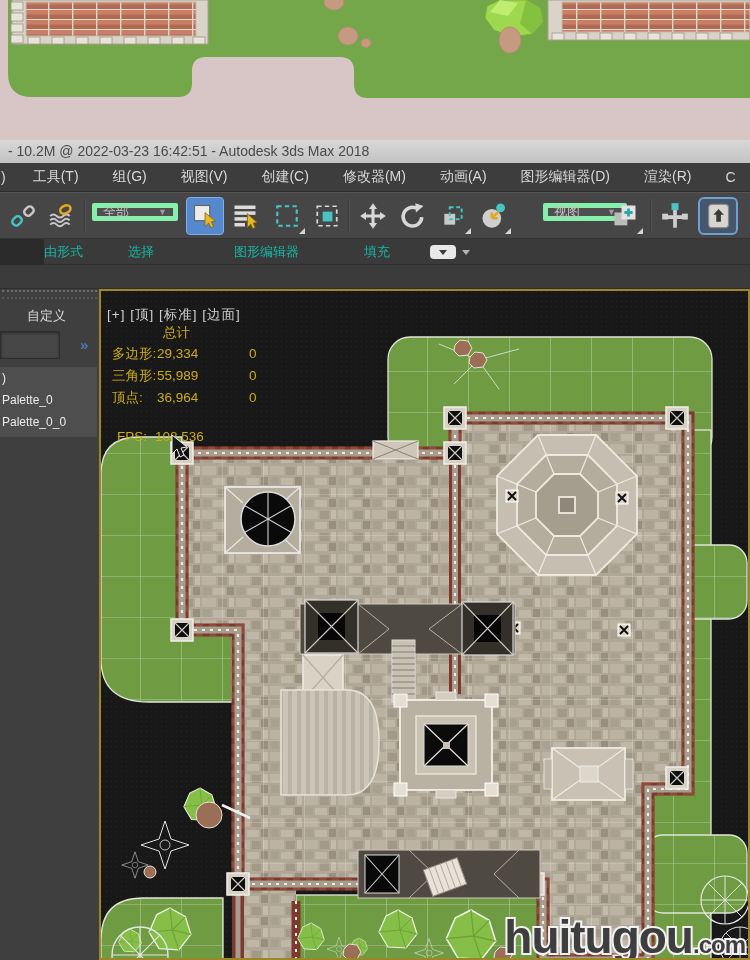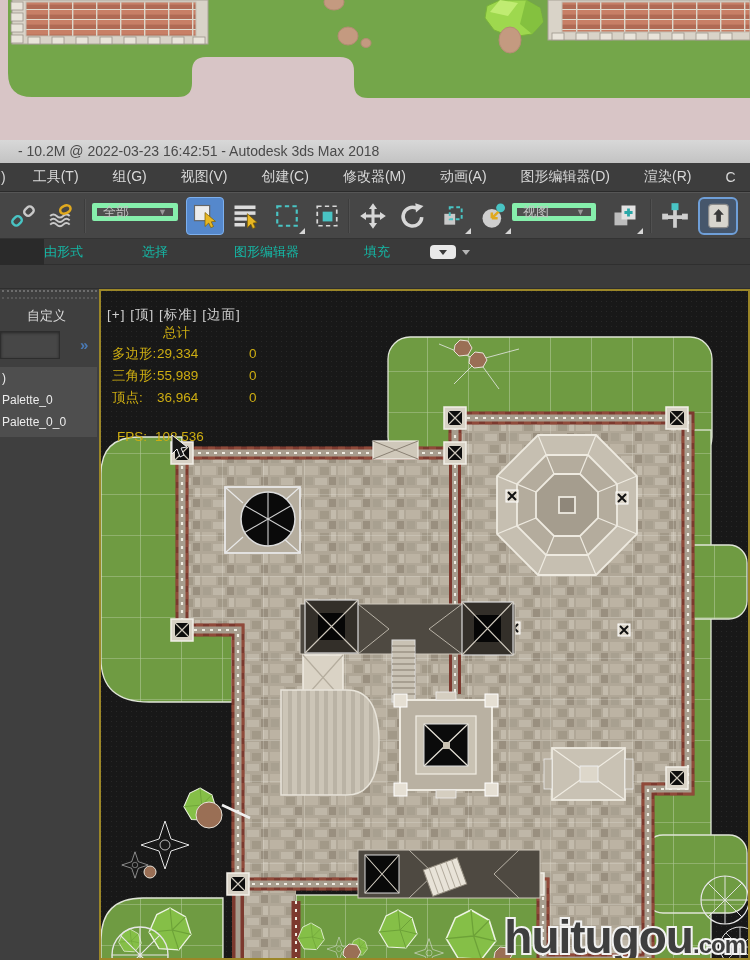--- a/index.html
+++ b/index.html
@@ -1,20 +1,20 @@
 <!DOCTYPE html>
 <html><head>
 <meta charset="utf-8">
 <style>
   html,body{margin:0;padding:0;background:#222;}
   #app{position:relative;width:750px;height:960px;overflow:hidden;font-family:"Liberation Sans",sans-serif;background:#2a2a2a;}
   
   #render-preview{position:absolute;left:0;top:0;width:750px;height:140px;}
   
-  #title-bar{position:absolute;left:0;top:140px;width:750px;height:23px;background:linear-gradient(#d8d8d8,#c3c3c3);color:#4a4a4a;font-size:14px;line-height:23px;padding-left:18px;box-sizing:border-box;white-space:nowrap;}
+  #title-bar{position:absolute;left:0;top:140px;width:750px;height:23px;background:linear-gradient(#d8d8d8,#c3c3c3);color:#4a4a4a;font-size:14px;line-height:23px;padding-left:8px;box-sizing:border-box;white-space:nowrap;}
   
   #menu-bar{position:absolute;left:0;top:163px;width:750px;height:29px;background:#3d3d3d;border-bottom:1px solid #2b2b2b;display:flex;align-items:center;color:#d9d9d9;font-size:14px;white-space:nowrap;overflow:hidden;box-sizing:border-box;}
   .menu-item{padding:0 17px;cursor:default;}
   .menu-item:first-child{padding:0 10px 0 1px;}
   
   #toolbar{position:absolute;left:0;top:192px;width:750px;height:47px;background:#464646;border-top:1px solid #565656;border-bottom:1px solid #333;box-sizing:border-box;}
   .tb-btn{position:absolute;top:4px;width:38px;height:38px;display:flex;align-items:center;justify-content:center;}
   .tb-btn.active{background:#5588cc;border:1px solid #7db0ee;border-radius:4px;box-sizing:border-box;}
   .tb-sep{position:absolute;top:6px;width:2px;height:34px;background:linear-gradient(90deg,#333,#5a5a5a);}
   .tb-select{position:absolute;top:10px;height:18px;background:#4f4f4f;border:5px solid #86efac;border-radius:2px;color:#c3c3c3;font-size:13px;display:flex;align-items:center;padding:0 6px;box-sizing:border-box;justify-content:space-between;}
@@ -185,21 +185,21 @@
       <rect x="9" y="4" width="11" height="11" fill="none" stroke="#49c4c4" stroke-width="1.8" stroke-dasharray="3.5,2.5"></rect>
     </svg>
   </div>
   <div class="tb-btn fly" style="left:474px">
     <svg width="28" height="28" viewBox="0 0 24 24">
       <circle cx="11" cy="14" r="8" fill="#cfcfcf"></circle>
       <path d="M17,8 L11,14 M11,14 h5 M11,14 v-5" stroke="#e0a91f" stroke-width="2.2" fill="none"></path>
       <circle cx="18.5" cy="5" r="3.8" fill="#49c4c4"></circle>
     </svg>
   </div>
-  <div class="tb-select" style="left:512px;width:84px">
+  <div class="tb-select" style="left:543px;width:84px">
     <span>视图</span>
     <span class="arr">▼</span>
   </div>
   <div class="tb-btn fly" style="left:606px">
     <svg width="28" height="28" viewBox="0 0 24 24">
       <rect x="3" y="9" width="11" height="11" fill="#bdbdbd"></rect>
       <rect x="9" y="3" width="12" height="12" fill="#e2e2e2"></rect>
       <path d="M15,5.5 v7 M11.5,9 h7" stroke="#2aa8a8" stroke-width="2.4"></path>
     </svg>
   </div>
@@ -215,21 +215,21 @@
   <div class="tb-btn" style="left:698px;width:40px;background:#46566b;border:2px solid #6f9fd8;border-radius:6px;box-sizing:border-box;">
     <svg width="28" height="28" viewBox="0 0 24 24">
       <rect x="4" y="2" width="17" height="20" rx="3" fill="#d8d5ce" stroke="#8a8a8a"></rect>
       <path d="M12.5,6 L17,11 H14.5 V17 H10.5 V11 H8 Z" fill="#3a3a3a"></path>
     </svg>
   </div>
 </div>
 
 <div id="ribbon">
   <span class="ribbon-tab" style="left:0px">由形式</span>
-  <span class="ribbon-tab" style="left:98px">选择</span>
+  <span class="ribbon-tab" style="left:84px">选择</span>
   <span class="ribbon-tab" style="left:190px">图形编辑器</span>
   <span class="ribbon-tab" style="left:320px">填充</span>
   <div id="ribbon-dd">
         <span class="arr"></span>
       </div>
   <div id="ribbon-dd2"></div>
 </div>
 
 <div id="strip"></div>
 

